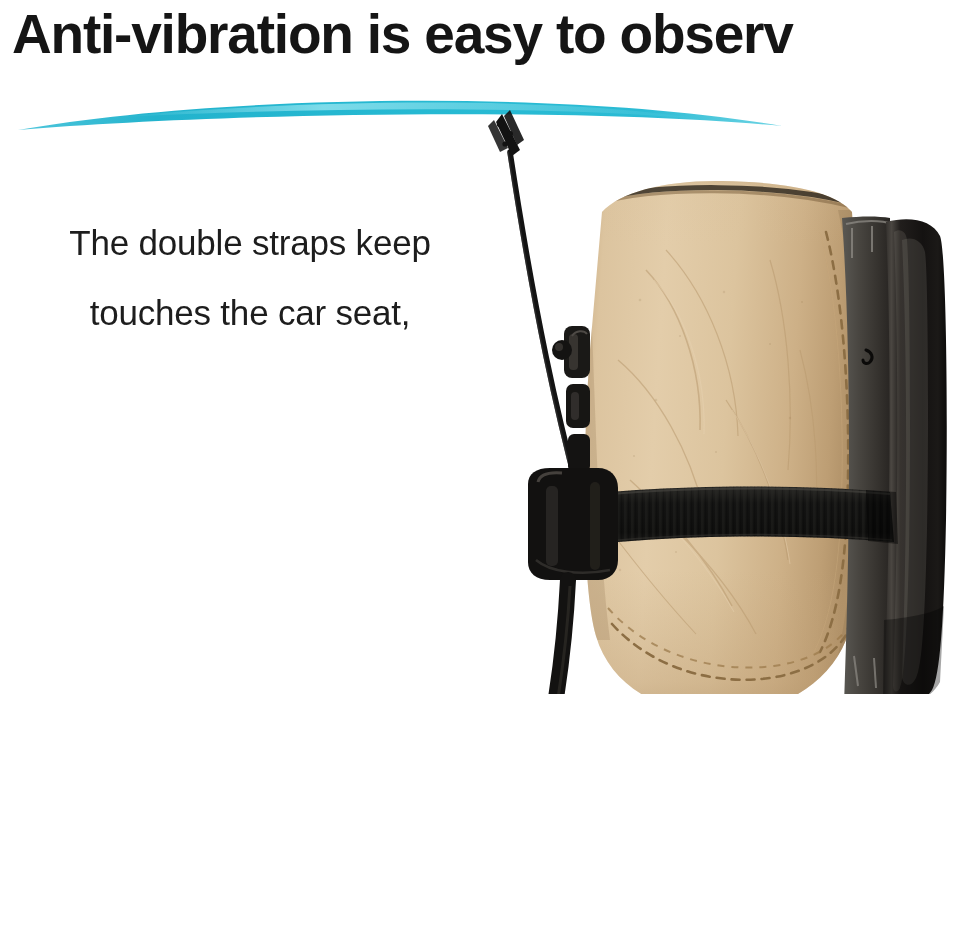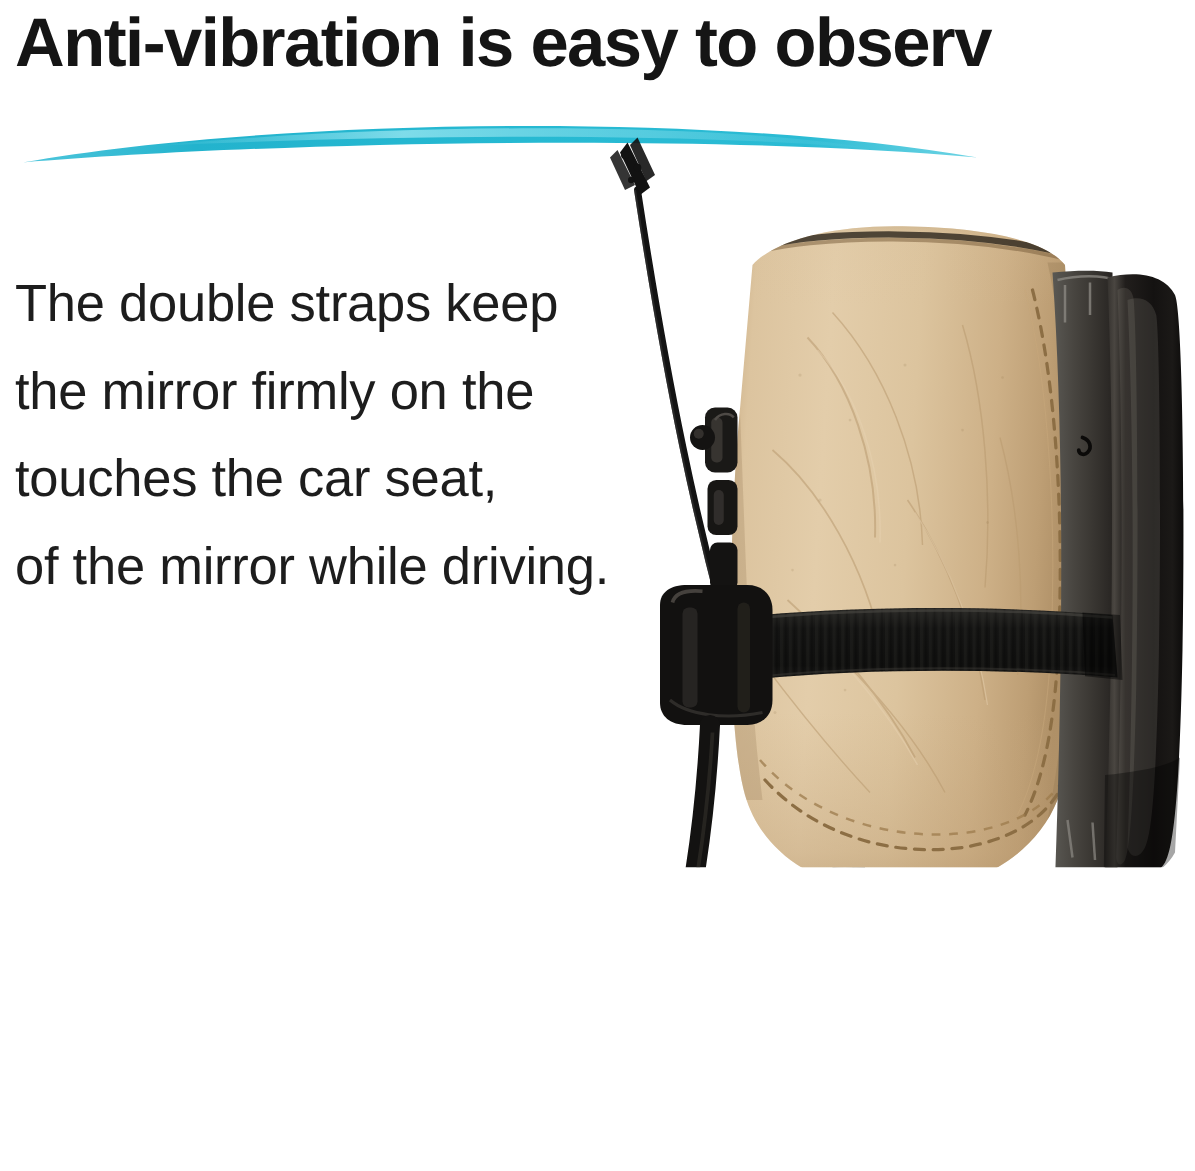--- a/index.html
+++ b/index.html
@@ -43,26 +43,27 @@
     left: 0;
     top: 88px;
     width: 956px;
     height: 60px;
     pointer-events: none;
   }
 
   
   #body-copy {
     position: absolute;
-    left: 12px;
+    left: 0px;
     top: 208px;
     width: 500px;
+    text-align: center;
     font-family: "Liberation Sans", sans-serif;
     font-weight: 300;
-    font-size: 42px;
+    font-size: 35px;
     line-height: 70px;
     color: #1d1d1d;
     letter-spacing: -0.2px;
   }
   #body-copy .line {
     display: block;
     white-space: nowrap;
   }
 
   
@@ -103,23 +104,21 @@
         </linearGradient>
       </defs>
 
       <path d="M 18,42 C 210,8 560,0 782,38 C 560,18 210,26 18,42 Z" fill="url(#swooshGrad)"></path>
       <path d="M 120,29 C 300,11 560,8 700,31 C 540,17 300,20 120,29 Z" fill="url(#swooshHi)"></path>
     </svg>
   </div>
 
   <div id="body-copy" class="noselect">
     <span class="line">The double straps keep</span>
-    <span class="line">the mirror firmly on the</span>
     <span class="line">touches the car seat,</span>
-    <span class="line">of the mirror while driving.</span>
   </div>
 
   <div id="photo">
     <svg width="486" height="837" viewBox="0 0 486 837" aria-hidden="true">
       <defs>
 
         <linearGradient id="leatherMain" x1="0" y1="0" x2="1" y2="0.12">
           <stop offset="0%" stop-color="#C9AC84"></stop>
           <stop offset="8%" stop-color="#DCC49F"></stop>
           <stop offset="30%" stop-color="#E3CDAA"></stop>

